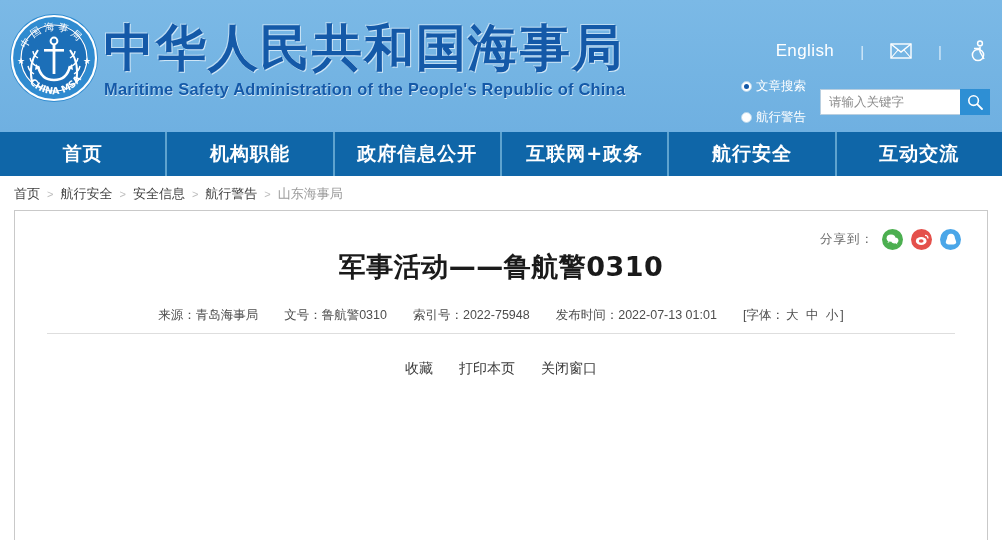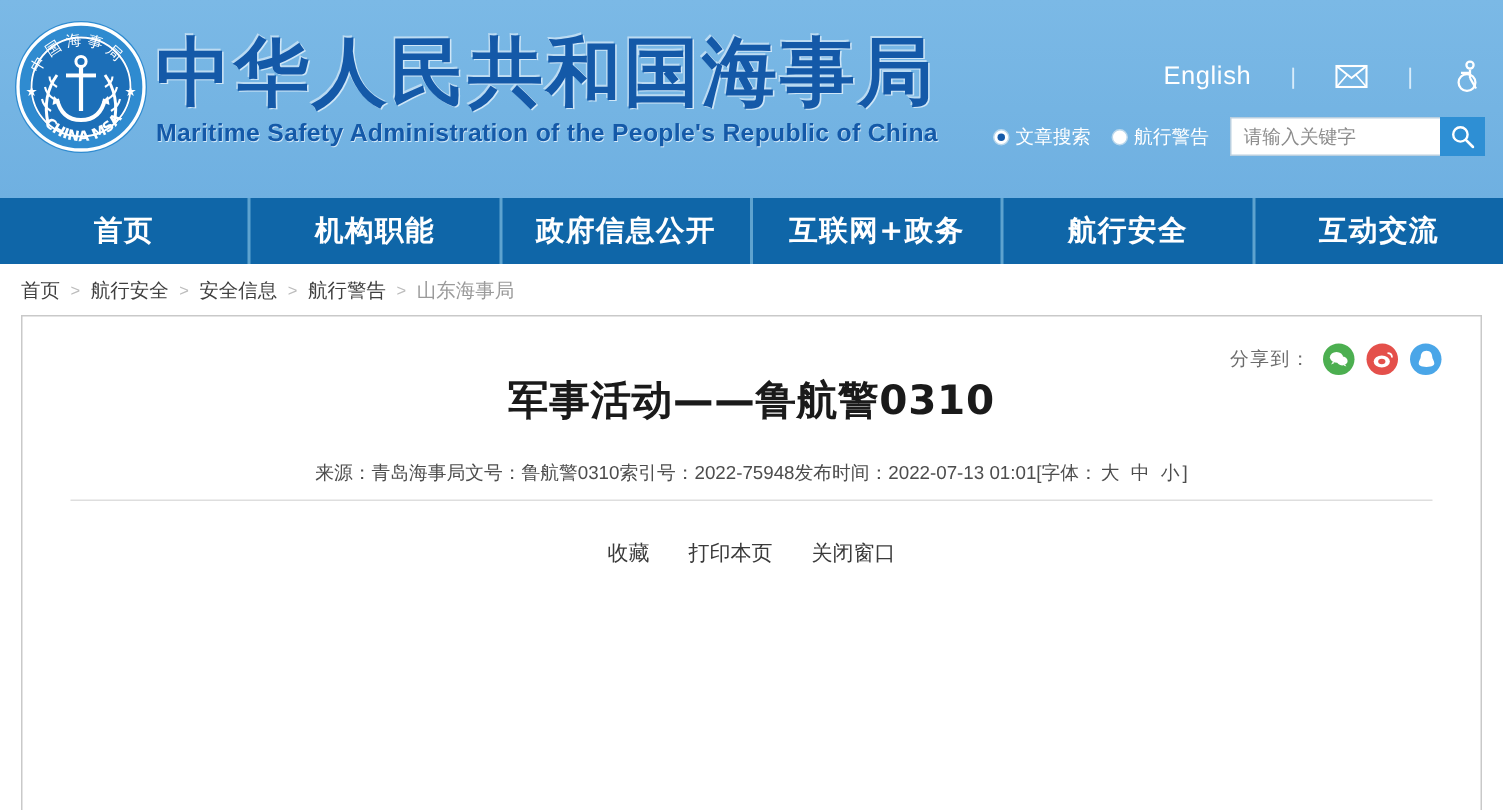--- a/index.html
+++ b/index.html
@@ -63,21 +63,21 @@
     text-decoration: none;
   }
   .util-sep { color: #d8ecfa; font-size: 15px; }
   .icon-btn { display: inline-flex; align-items: center; justify-content: center; }
 
   
   .search-row {
     position: absolute; right: 12px; top: 78px;
     display: flex; align-items: center;
   }
-  .radio-group { display: flex; align-items: center; gap: 14px; margin-right: 14px; }
+  .radio-group { display: flex; align-items: center; gap: 14px; margin-right: 14px; flex-direction: column; }
   .radio-item { display: flex; align-items: center; gap: 4px; cursor: pointer; }
   .radio-dot {
     width: 11px; height: 11px; border-radius: 50%;
     background: #ffffff; border: 1px solid #b9d7ec;
     display: inline-block; position: relative;
   }
   .radio-dot.checked::after {
     content: ""; position: absolute; left: 2px; top: 2px;
     width: 5px; height: 5px; border-radius: 50%; background: #1459a8;
   }
@@ -168,20 +168,21 @@
     letter-spacing: .5px;
   }
 
   .meta-row {
     margin-top: 22px;
     padding-bottom: 9px;
     border-bottom: 1px solid #dedede;
     display: flex;
     justify-content: center;
     align-items: center;
+    gap: 26px;
     font-size: 12.5px;
     color: #4d4d4d;
     white-space: nowrap;
   }
   .font-size-ctrl { color: #4d4d4d; }
   .fs-opt { cursor: pointer; margin: 0 2px; }
 
   .body-text {
     margin-top: 14px;
     font-size: 14.5px;

